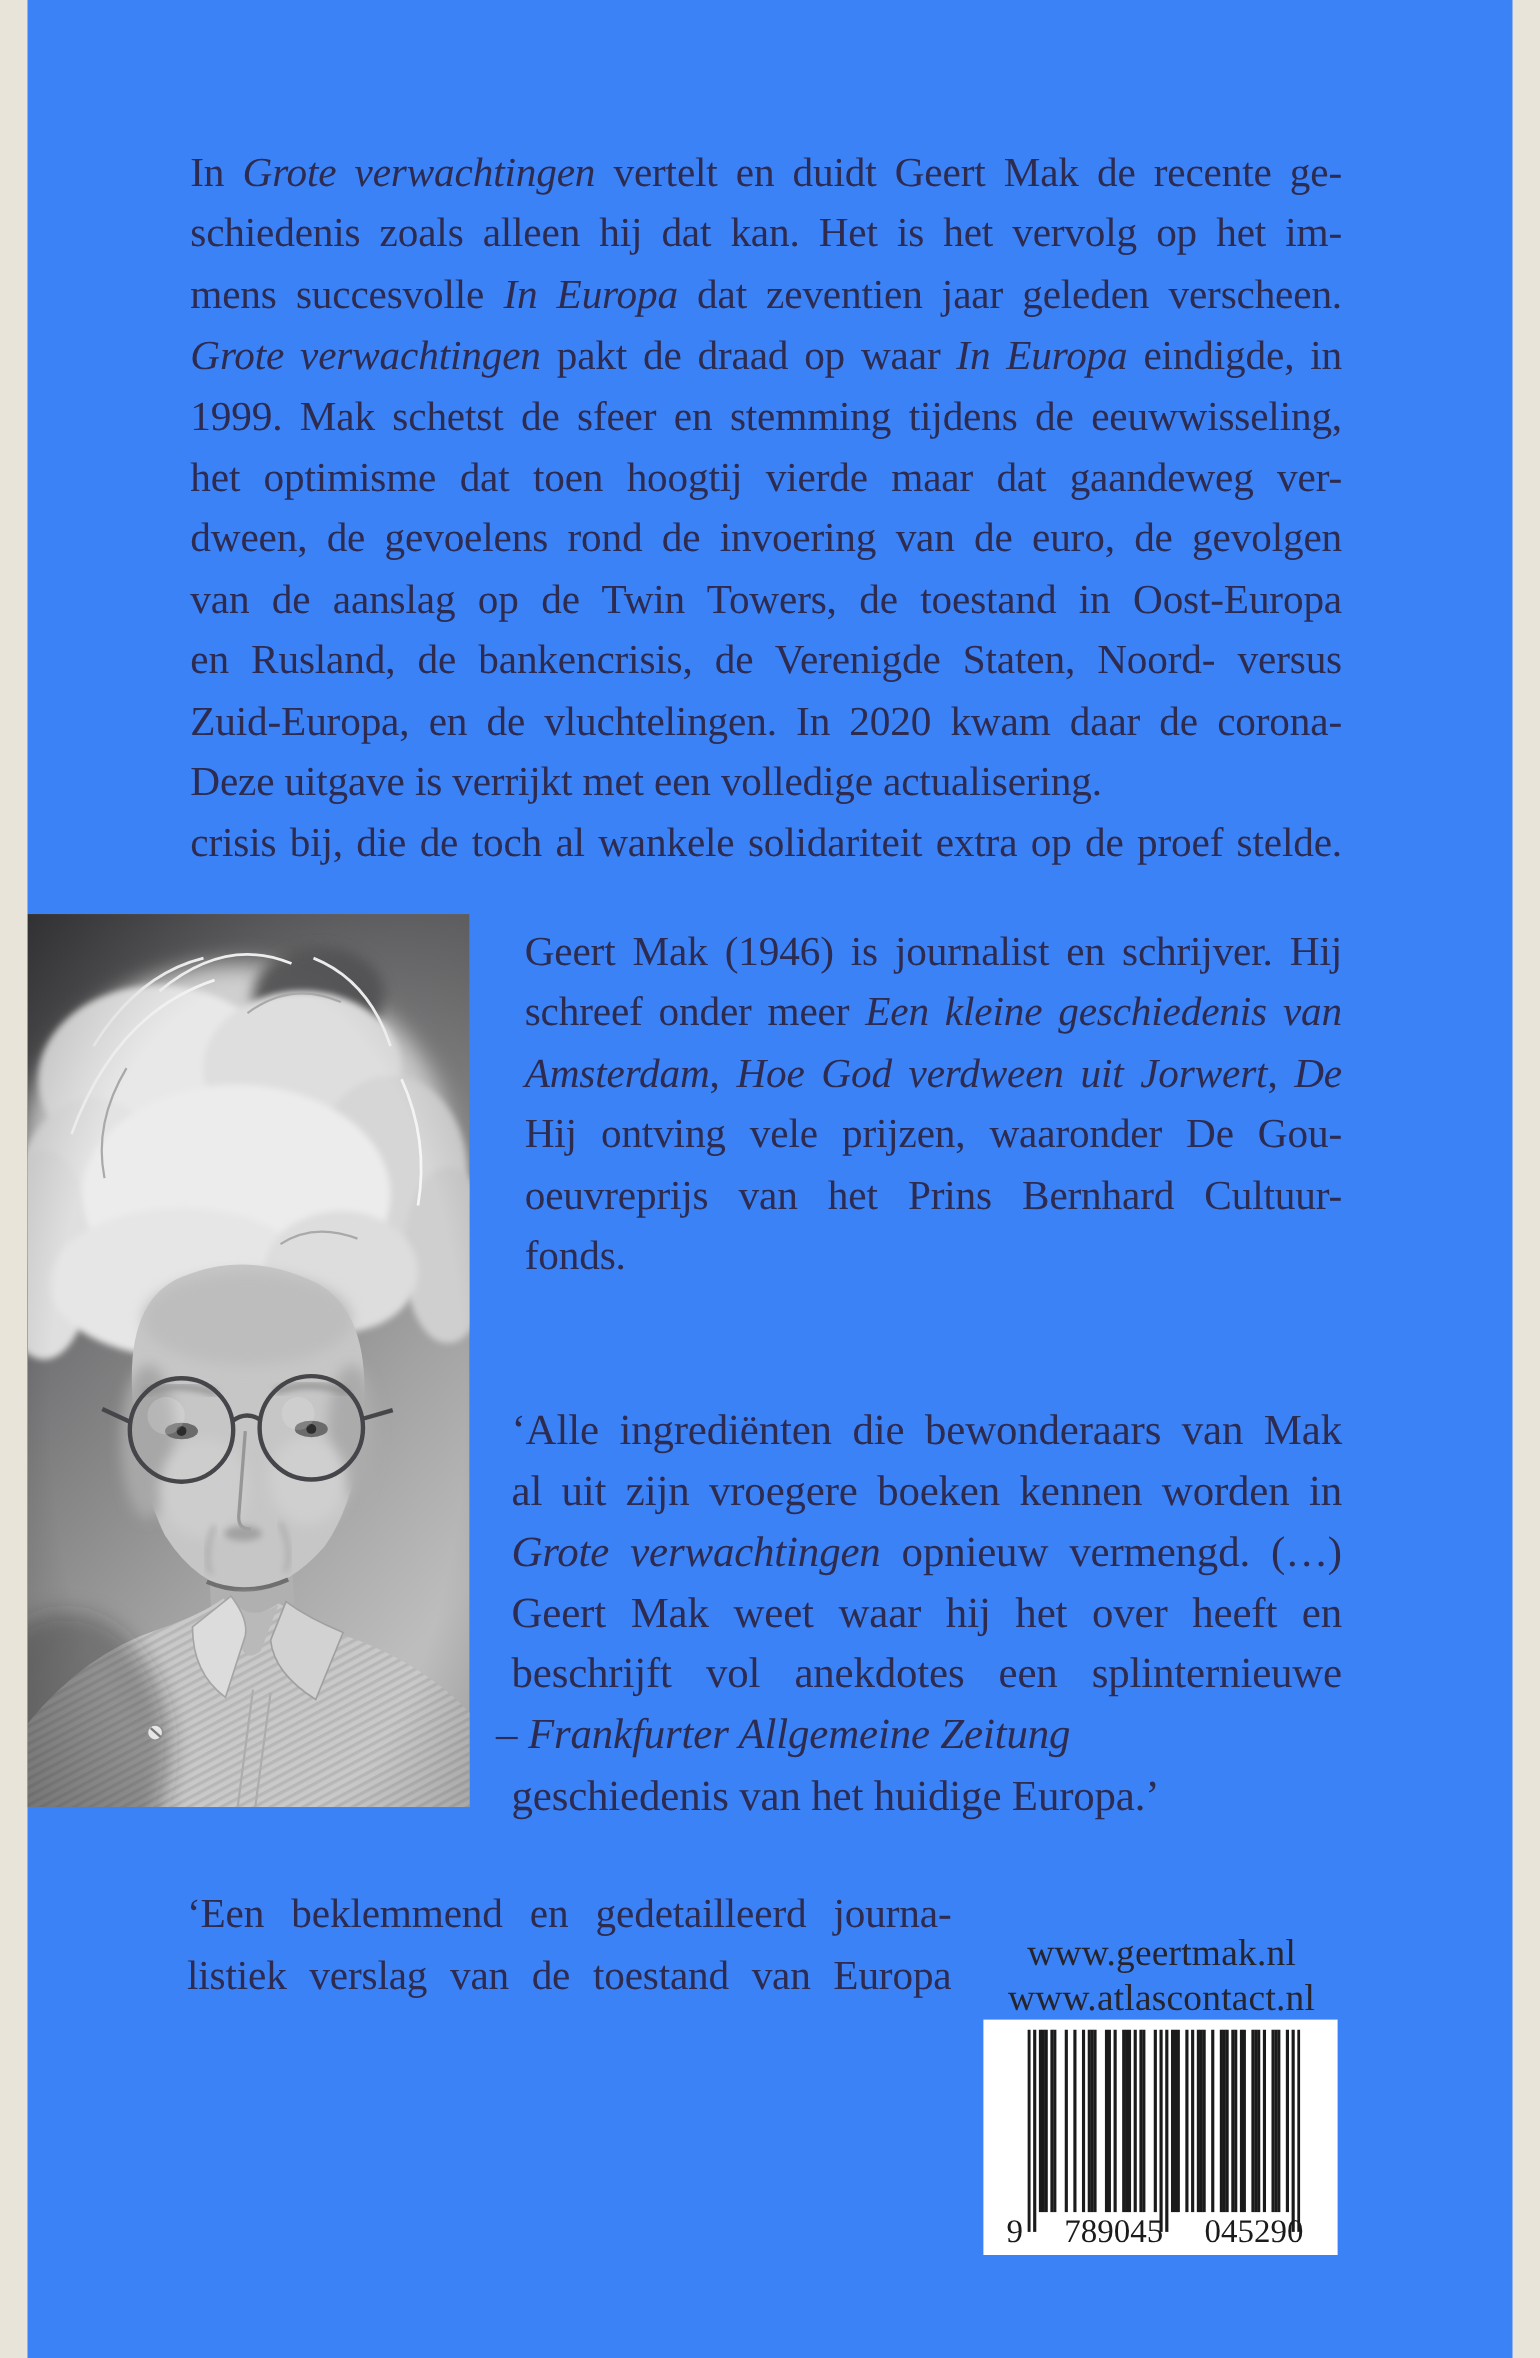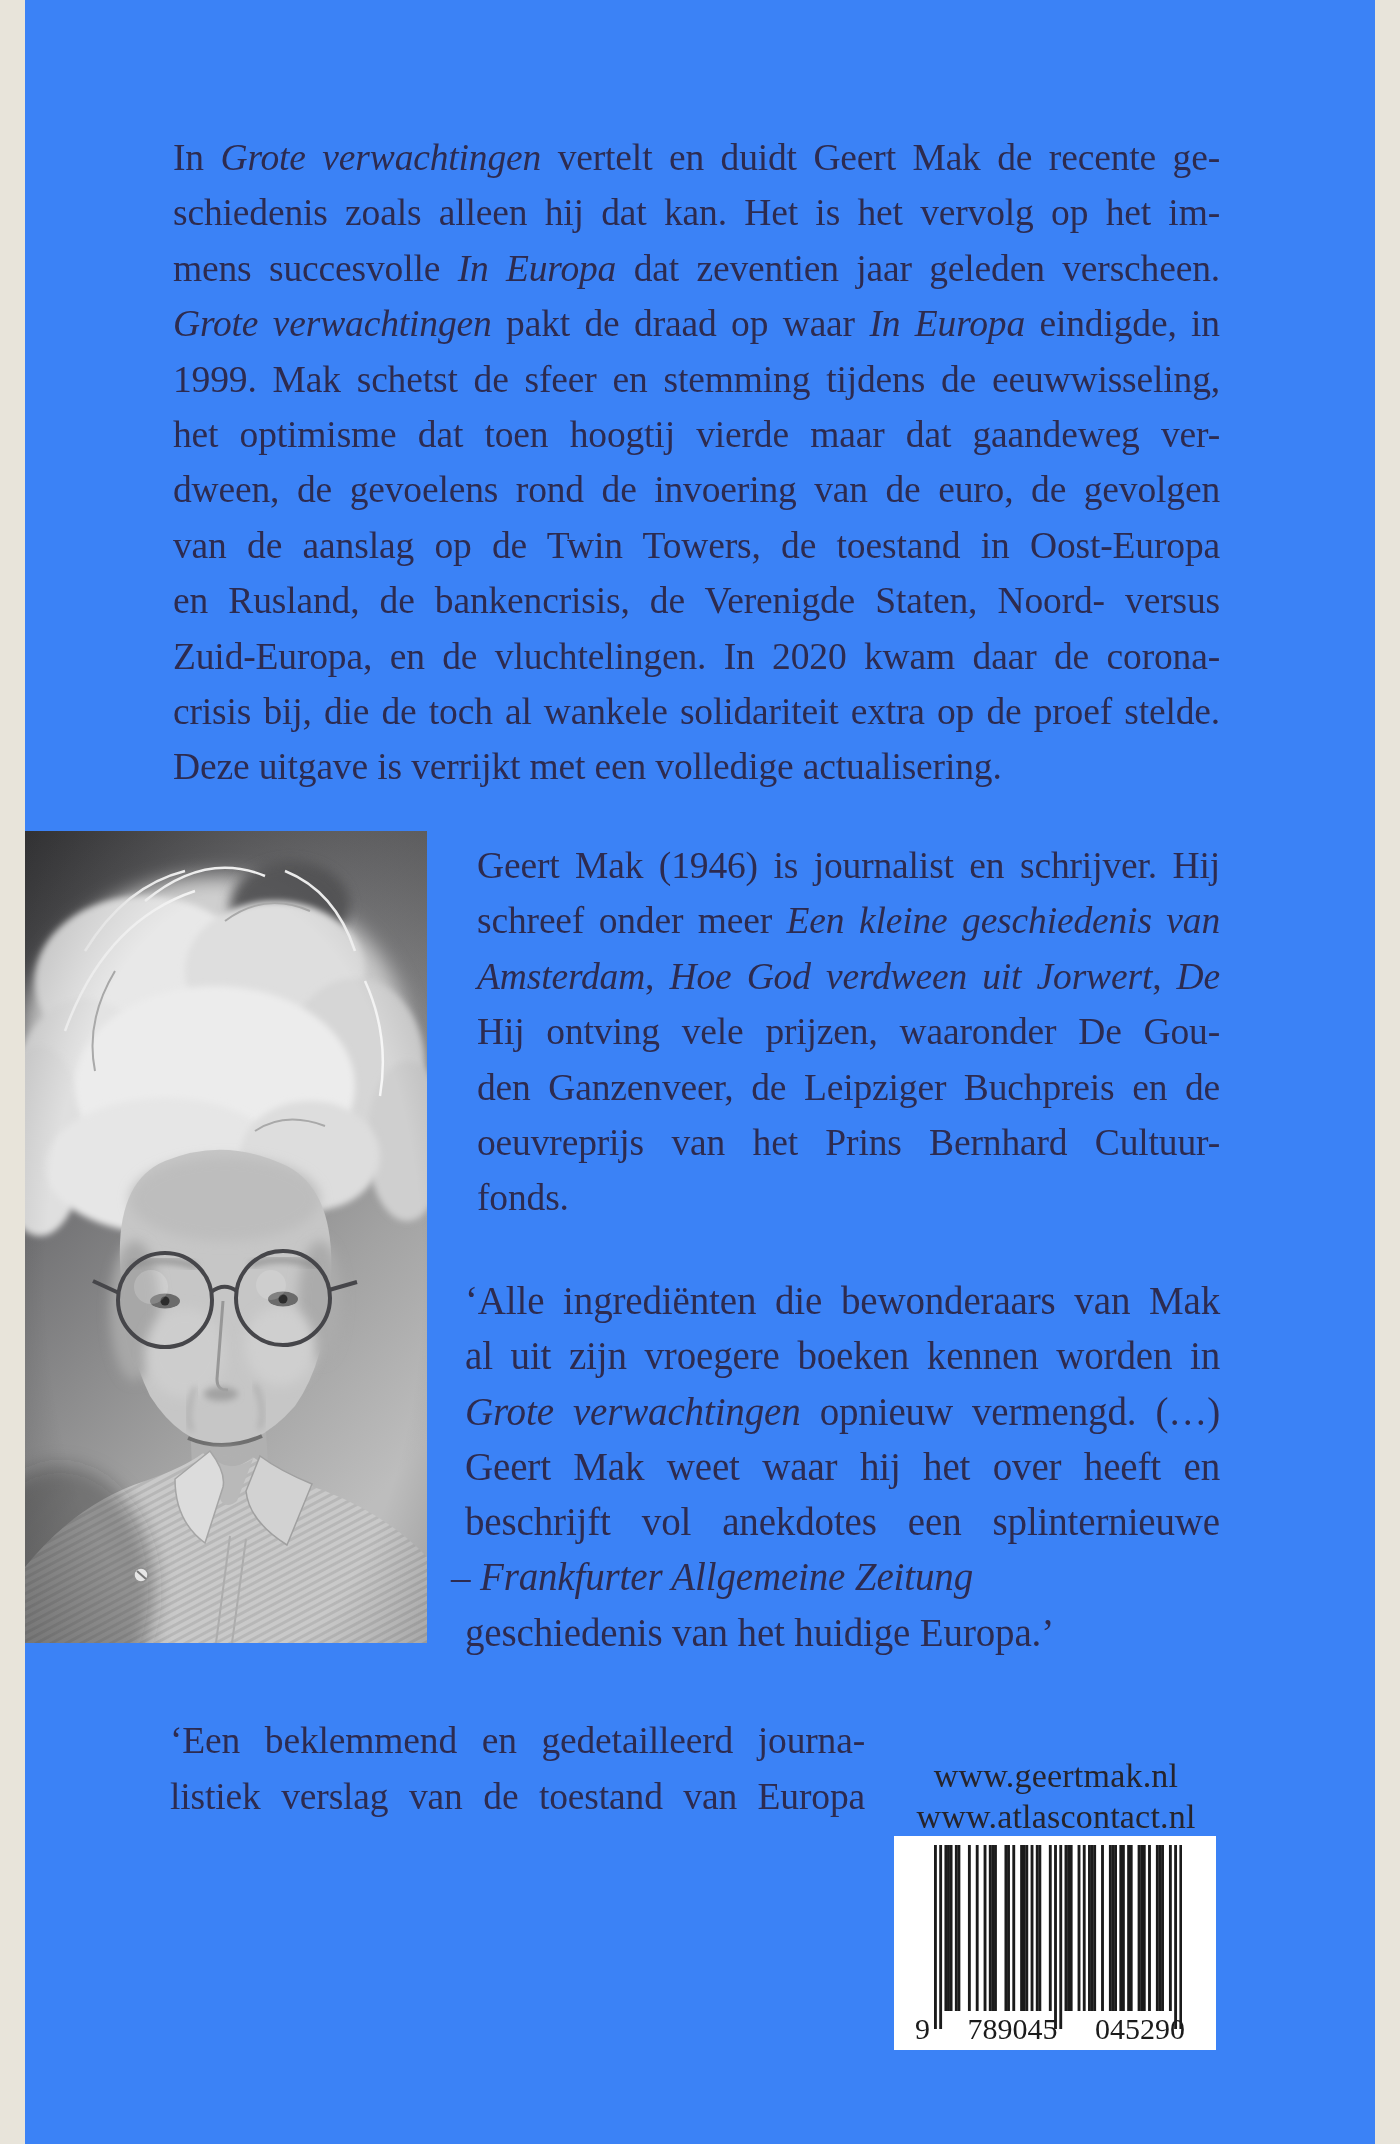--- a/index.html
+++ b/index.html
@@ -47,22 +47,22 @@
       <div class="ln"><span>In </span><span class="i">Grote verwachtingen</span><span> vertelt en duidt Geert Mak de recente ge-</span></div>
       <div class="ln"><span>schiedenis zoals alleen hij dat kan. Het is het vervolg op het im-</span></div>
       <div class="ln"><span>mens succesvolle </span><span class="i">In Europa</span><span> dat zeventien jaar geleden verscheen.</span></div>
       <div class="ln"><span class="i">Grote verwachtingen</span><span> pakt de draad op waar </span><span class="i">In Europa</span><span> eindigde, in</span></div>
       <div class="ln"><span>1999. Mak schetst de sfeer en stemming tijdens de eeuwwisseling,</span></div>
       <div class="ln"><span>het optimisme dat toen hoogtij vierde maar dat gaandeweg ver-</span></div>
       <div class="ln"><span>dween, de gevoelens rond de invoering van de euro, de gevolgen</span></div>
       <div class="ln"><span>van de aanslag op de Twin Towers, de toestand in Oost-Europa</span></div>
       <div class="ln"><span>en Rusland, de bankencrisis, de Verenigde Staten, Noord- versus</span></div>
       <div class="ln"><span>Zuid-Europa, en de vluchtelingen. In 2020 kwam daar de corona-</span></div>
+      <div class="ln nofill"><span>Deze uitgave is verrijkt met een volledige actualisering.</span></div>
       <div class="ln"><span>crisis bij, die de toch al wankele solidariteit extra op de proef stelde.</span></div>
-      <div class="ln nofill"><span>Deze uitgave is verrijkt met een volledige actualisering.</span></div>
     </div>
 
   <div class="photo">
     <svg viewBox="0 0 402 812" preserveAspectRatio="none">
       <defs>
         <linearGradient id="pbg" x1="0" y1="0" x2="0.55" y2="1">
           <stop offset="0" stop-color="#3f3f41"></stop>
           <stop offset="0.4" stop-color="#747476"></stop>
           <stop offset="0.75" stop-color="#a2a2a2"></stop>
           <stop offset="1" stop-color="#bdbdbd"></stop>
@@ -158,21 +158,20 @@
 
       <rect width="402" height="812" fill="url(#vig)"></rect>
     </svg>
   </div>
 
   <div class="para bio">
       <div class="ln"><span>Geert Mak (1946) is journalist en schrijver. Hij</span></div>
       <div class="ln"><span>schreef onder meer </span><span class="i">Een kleine geschiedenis van</span></div>
       <div class="ln"><span class="i">Amsterdam</span><span>, </span><span class="i">Hoe God verdween uit Jorwert</span><span>, </span><span class="i">De</span></div>
       <div class="ln"><span>Hij ontving vele prijzen, waaronder De Gou-</span></div>
-      <div class="ln"><span>den Ganzenveer, de Leipziger Buchpreis en de</span></div>
       <div class="ln"><span>oeuvreprijs van het Prins Bernhard Cultuur-</span></div>
       <div class="ln nofill"><span>fonds.</span></div>
     </div>
 
   <div class="para faz">
       <div class="ln"><span>‘Alle ingrediënten die bewonderaars van Mak</span></div>
       <div class="ln"><span>al uit zijn vroegere boeken kennen worden in</span></div>
       <div class="ln"><span class="i">Grote verwachtingen</span><span> opnieuw vermengd. (…)</span></div>
       <div class="ln"><span>Geert Mak weet waar hij het over heeft en</span></div>
       <div class="ln"><span>beschrijft vol anekdotes een splinternieuwe</span></div>

